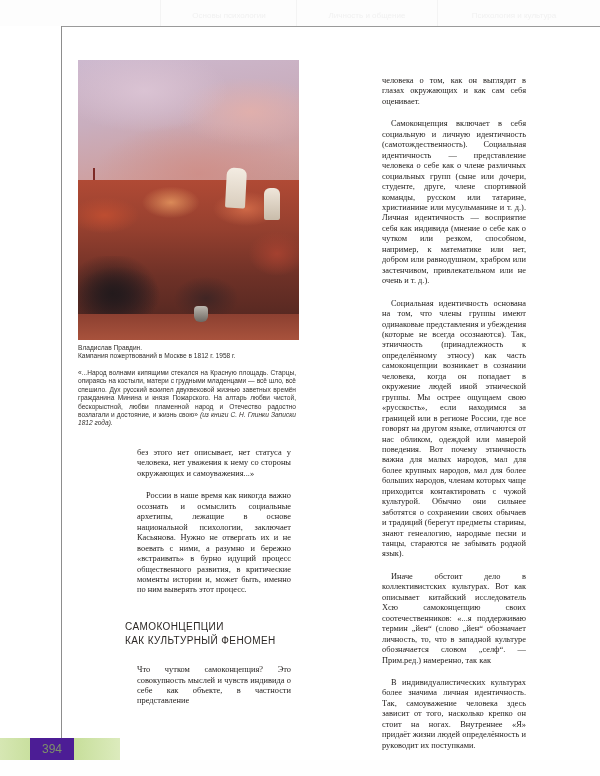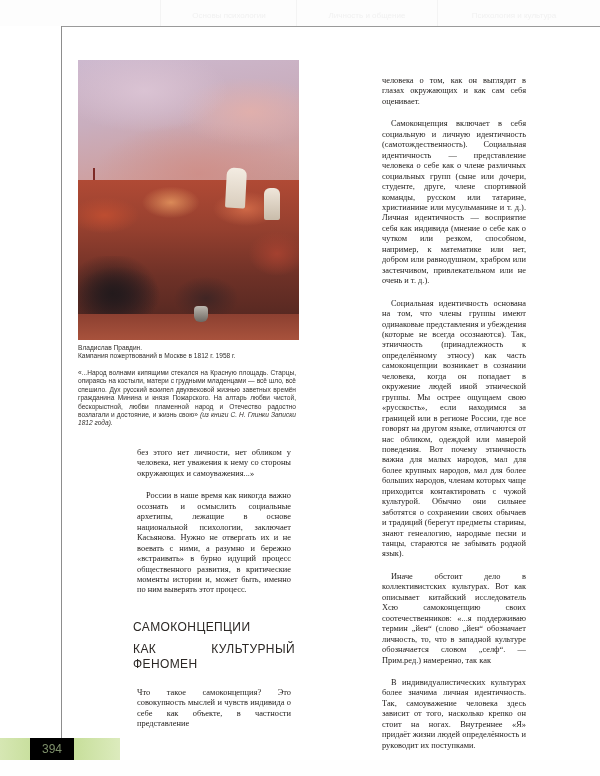--- a/index.html
+++ b/index.html
@@ -137,42 +137,42 @@
   .quote{
     position:absolute;left:78px;top:369px;width:218px;
     font-family:"Liberation Sans", sans-serif;
     font-size:6.6px;line-height:8.4px;color:#34312e;
     text-align:justify;
   }
   .quote .ital{font-style:italic;}
 
   
   h2.section{
-    margin:8px;
+    margin:0;
     font-family:"Liberation Sans", sans-serif;
     font-weight:400;
-    font-size:12px;
+    font-size:10px;
     line-height:14.6px;
     letter-spacing:.4px;
     color:#2b2724;
   }
 
   
   .footband{
     position:absolute;left:0;bottom:16px;width:600px;height:22px;
   }
   .band-left{
     position:absolute;left:0;top:0;width:44px;height:22px;
     background:linear-gradient(90deg,#d6e7b3,#c3dc95);
   }
   .pagenum{
     position:absolute;left:30px;top:0;width:44px;height:22px;
     font-family:"Liberation Sans", sans-serif;
     font-size:12px;color:#7d8f6a;line-height:22px;text-align:center;
-    background:#000000;
+    background:#4c1d95;
   }
   .band-right{
     position:absolute;left:72px;top:0;width:48px;height:22px;
     background:linear-gradient(90deg,#c6de99,#dcebbd);
   }
   .scanedge{
     position:absolute;left:0;bottom:0;width:600px;height:16px;background:#fefefe;
   }
 </style>
 </head>
@@ -211,25 +211,25 @@
   <p class="credit">Владислав Правдин.</p>
   <p class="credit">Кампания пожертвований в Москве в 1812 г. 1958 г.</p>
 </div>
 
 <div class="quote">
   <span>«...Народ волнами кипящими стекался на Красную площадь. Старцы, опираясь на костыли, матери с грудными младенцами — всё шло, всё спешило. Дух русский вскипел двухвековой жизнью заветных времён гражданина Минина и князя Пожарского. На алтарь любви чистой, бескорыстной, любви пламенной народ и Отечество радостно возлагали и достояние, и жизнь свою»</span>
   <span class="ital">(из книги С. Н. Глинки Записки 1812 года).</span>
 </div>
 
 <div class="col col-left" style="top:436px;">
-  <p class="noind">без этого нет личности, нет обликом у человека, нет уважения к нему со стороны окружающих и самоуважения...»</p>
+  <p class="noind">без этого нет описывает, нет статуса у человека, нет уважения к нему со стороны окружающих и самоуважения...»</p>
   <p>России в наше время как никогда важно осознать и осмыслить социальные архетипы, лежащие в основе национальной психологии, заключает Касьянова. Нужно не отвергать их и не воевать с ними, а разумно и бережно «встраивать» в бурно идущий процесс общественного развития, в критические моменты истории и, может быть, именно по ним выверять этот процесс.</p>
   <h2 class="section" style="margin-top:24px;">САМОКОНЦЕПЦИИ</h2>
   <h2 class="section" style="margin-bottom:16px;">КАК КУЛЬТУРНЫЙ ФЕНОМЕН</h2>
-  <p class="noind">Что такое самоконцепция? Это совокупность мыслей и чувств индивида о себе как объекте, в частности представление</p>
+  <p class="noind">Что чутком самоконцепция? Это совокупность мыслей и чувств индивида о себе как объекте, в частности представление</p>
 </div>
 
 <div class="col col-right">
   <p class="noind">человека о том, как он выглядит в глазах окружающих и как сам себя оценивает.</p>
   <p>Самоконцепция включает в себя социальную и личную идентичность (самотождественность). Социальная идентичность — представление человека о себе как о члене различных социальных групп (сыне или дочери, студенте, друге, члене спортивной команды, русском или татарине, христианине или мусульманине и т. д.). Личная идентичность — восприятие себя как индивида (мнение о себе как о чутком или резком, способном, например, к математике или нет, добром или равнодушном, храбром или застенчивом, привлекательном или не очень и т. д.).</p>
   <p>Социальная идентичность основана на том, что члены группы имеют одинаковые представления и убеждения (которые не всегда осознаются). Так, этничность (принадлежность к определённому этносу) как часть самоконцепции возникает в сознании человека, когда он попадает в окружение людей иной этнической группы. Мы острее ощущаем свою «русскость», если находимся за границей или в регионе России, где все говорят на другом языке, отличаются от нас обликом, одеждой или манерой поведения. Вот почему этничность важна для малых народов, мал для более крупных народов, мал для более больших народов, членам которых чаще приходится контактировать с чужой культурой. Обычно они сильнее заботятся о сохранении своих обычаев и традиций (берегут предметы старины, знают генеалогию, народные песни и танцы, стараются не забывать родной язык).</p>
   <p>Иначе обстоит дело в коллективистских культурах. Вот как описывает китайский исследователь Хсю самоконцепцию своих соотечественников: «...я поддерживаю термин „йен“ (слово „йен“ обозначает личность, то, что в западной культуре обозначается словом „селф“. — Прим.ред.) намеренно, так как</p>
   <p>В индивидуалистических культурах более значима личная идентичность. Так, самоуважение человека здесь зависит от того, насколько крепко он стоит на ногах. Внутреннее «Я» придаёт жизни людей определённость и руководит их поступками.</p>
 </div>
 

